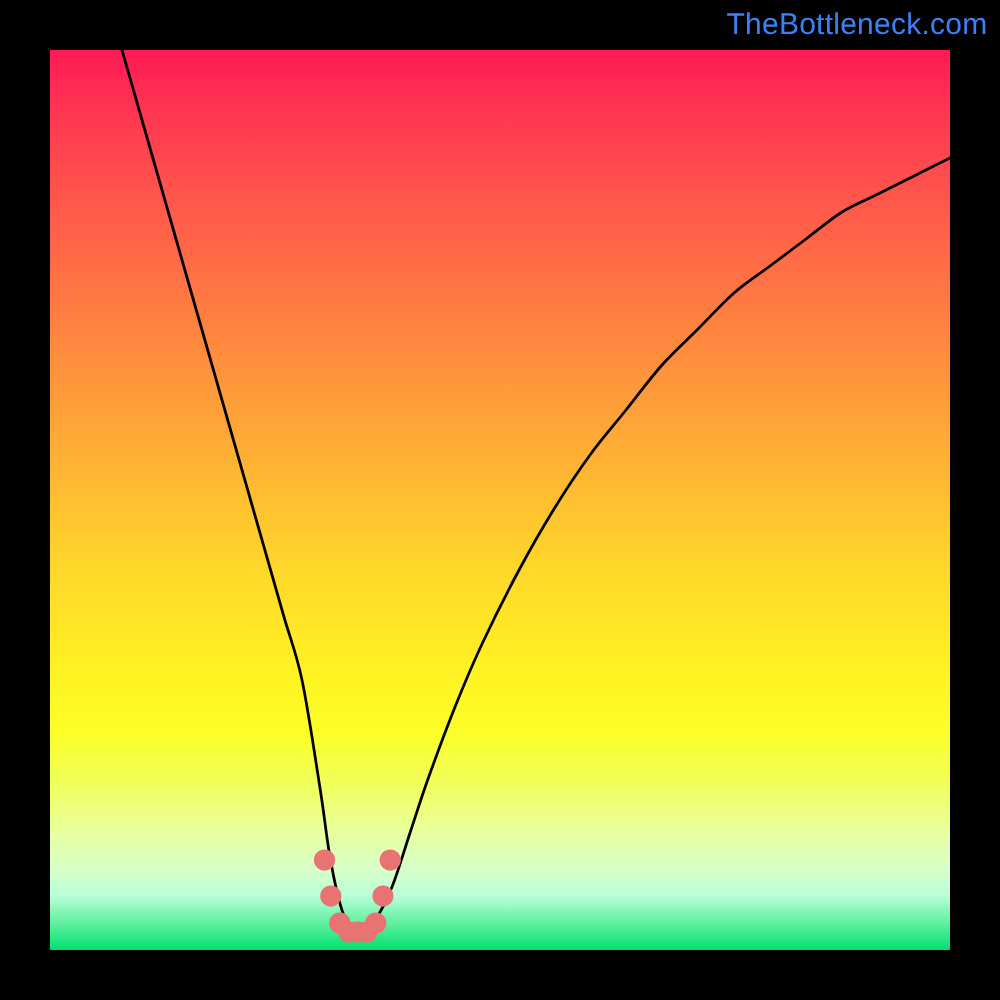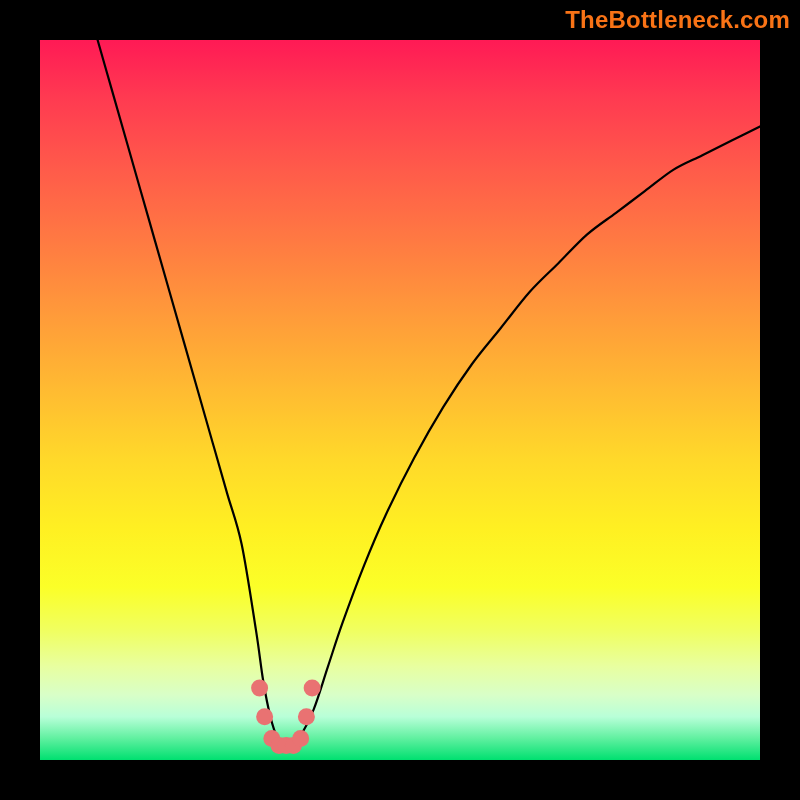--- a/index.html
+++ b/index.html
@@ -49,23 +49,23 @@
       #d8ffc8 91%,
       #b8ffd8 94%,
       #60f0a0 97%,
       #00e070 100%
     );
   }
   .watermark {
     position: absolute;
     top: 6px;
     right: 10px;
-    color: #f97316;
+    color: #3b82f6;
     font-size: 24px;
-    font-weight: 700;
+    font-weight: 400;
     letter-spacing: 0.2px;
     user-select: none;
   }
   svg.curve, svg.dots {
     position: absolute;
     left: 0;
     top: 0;
     width: 720px;
     height: 720px;
   }

